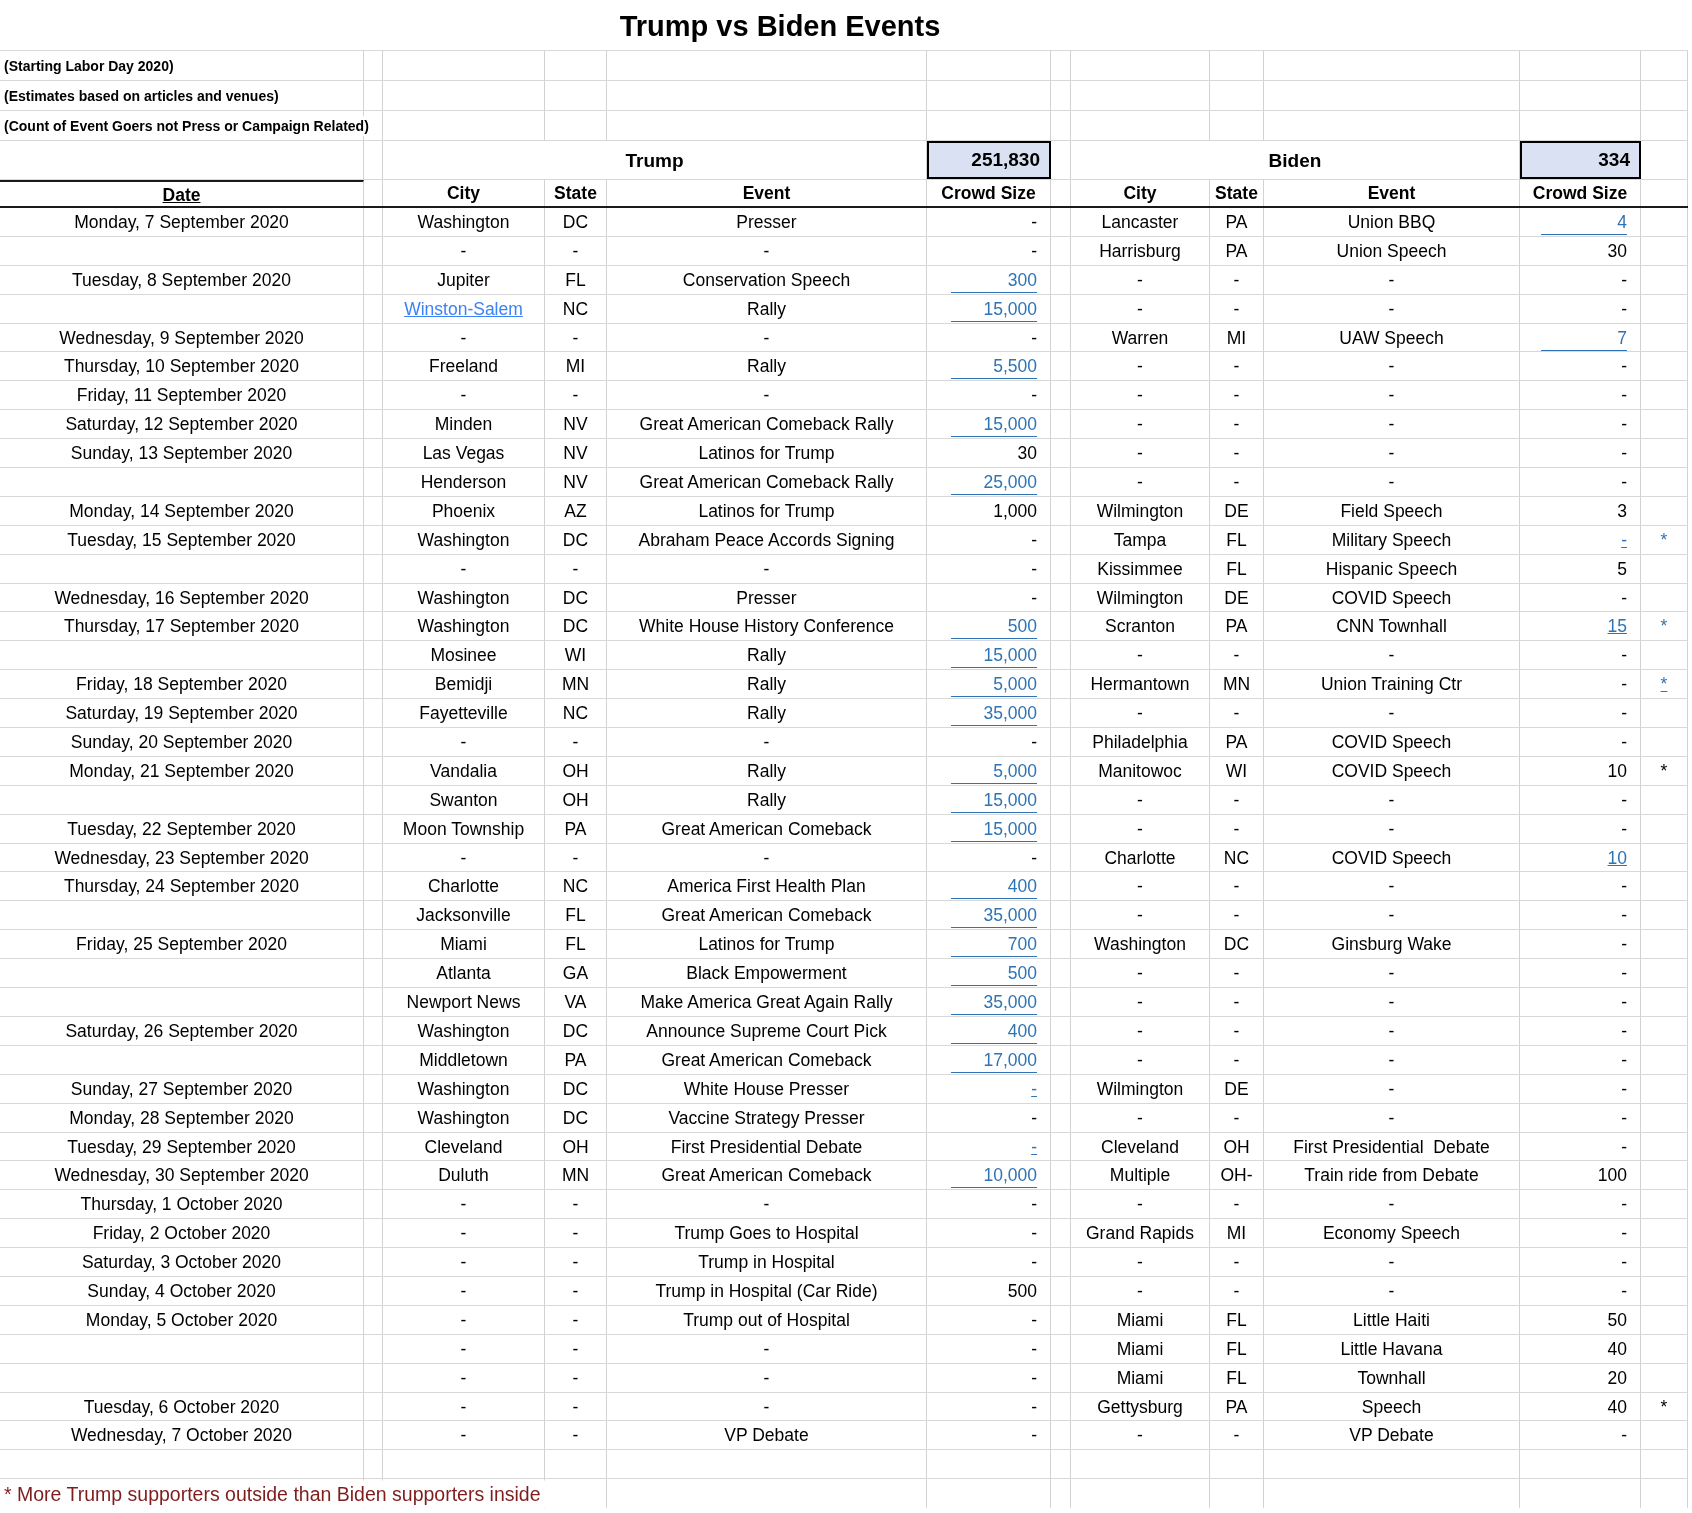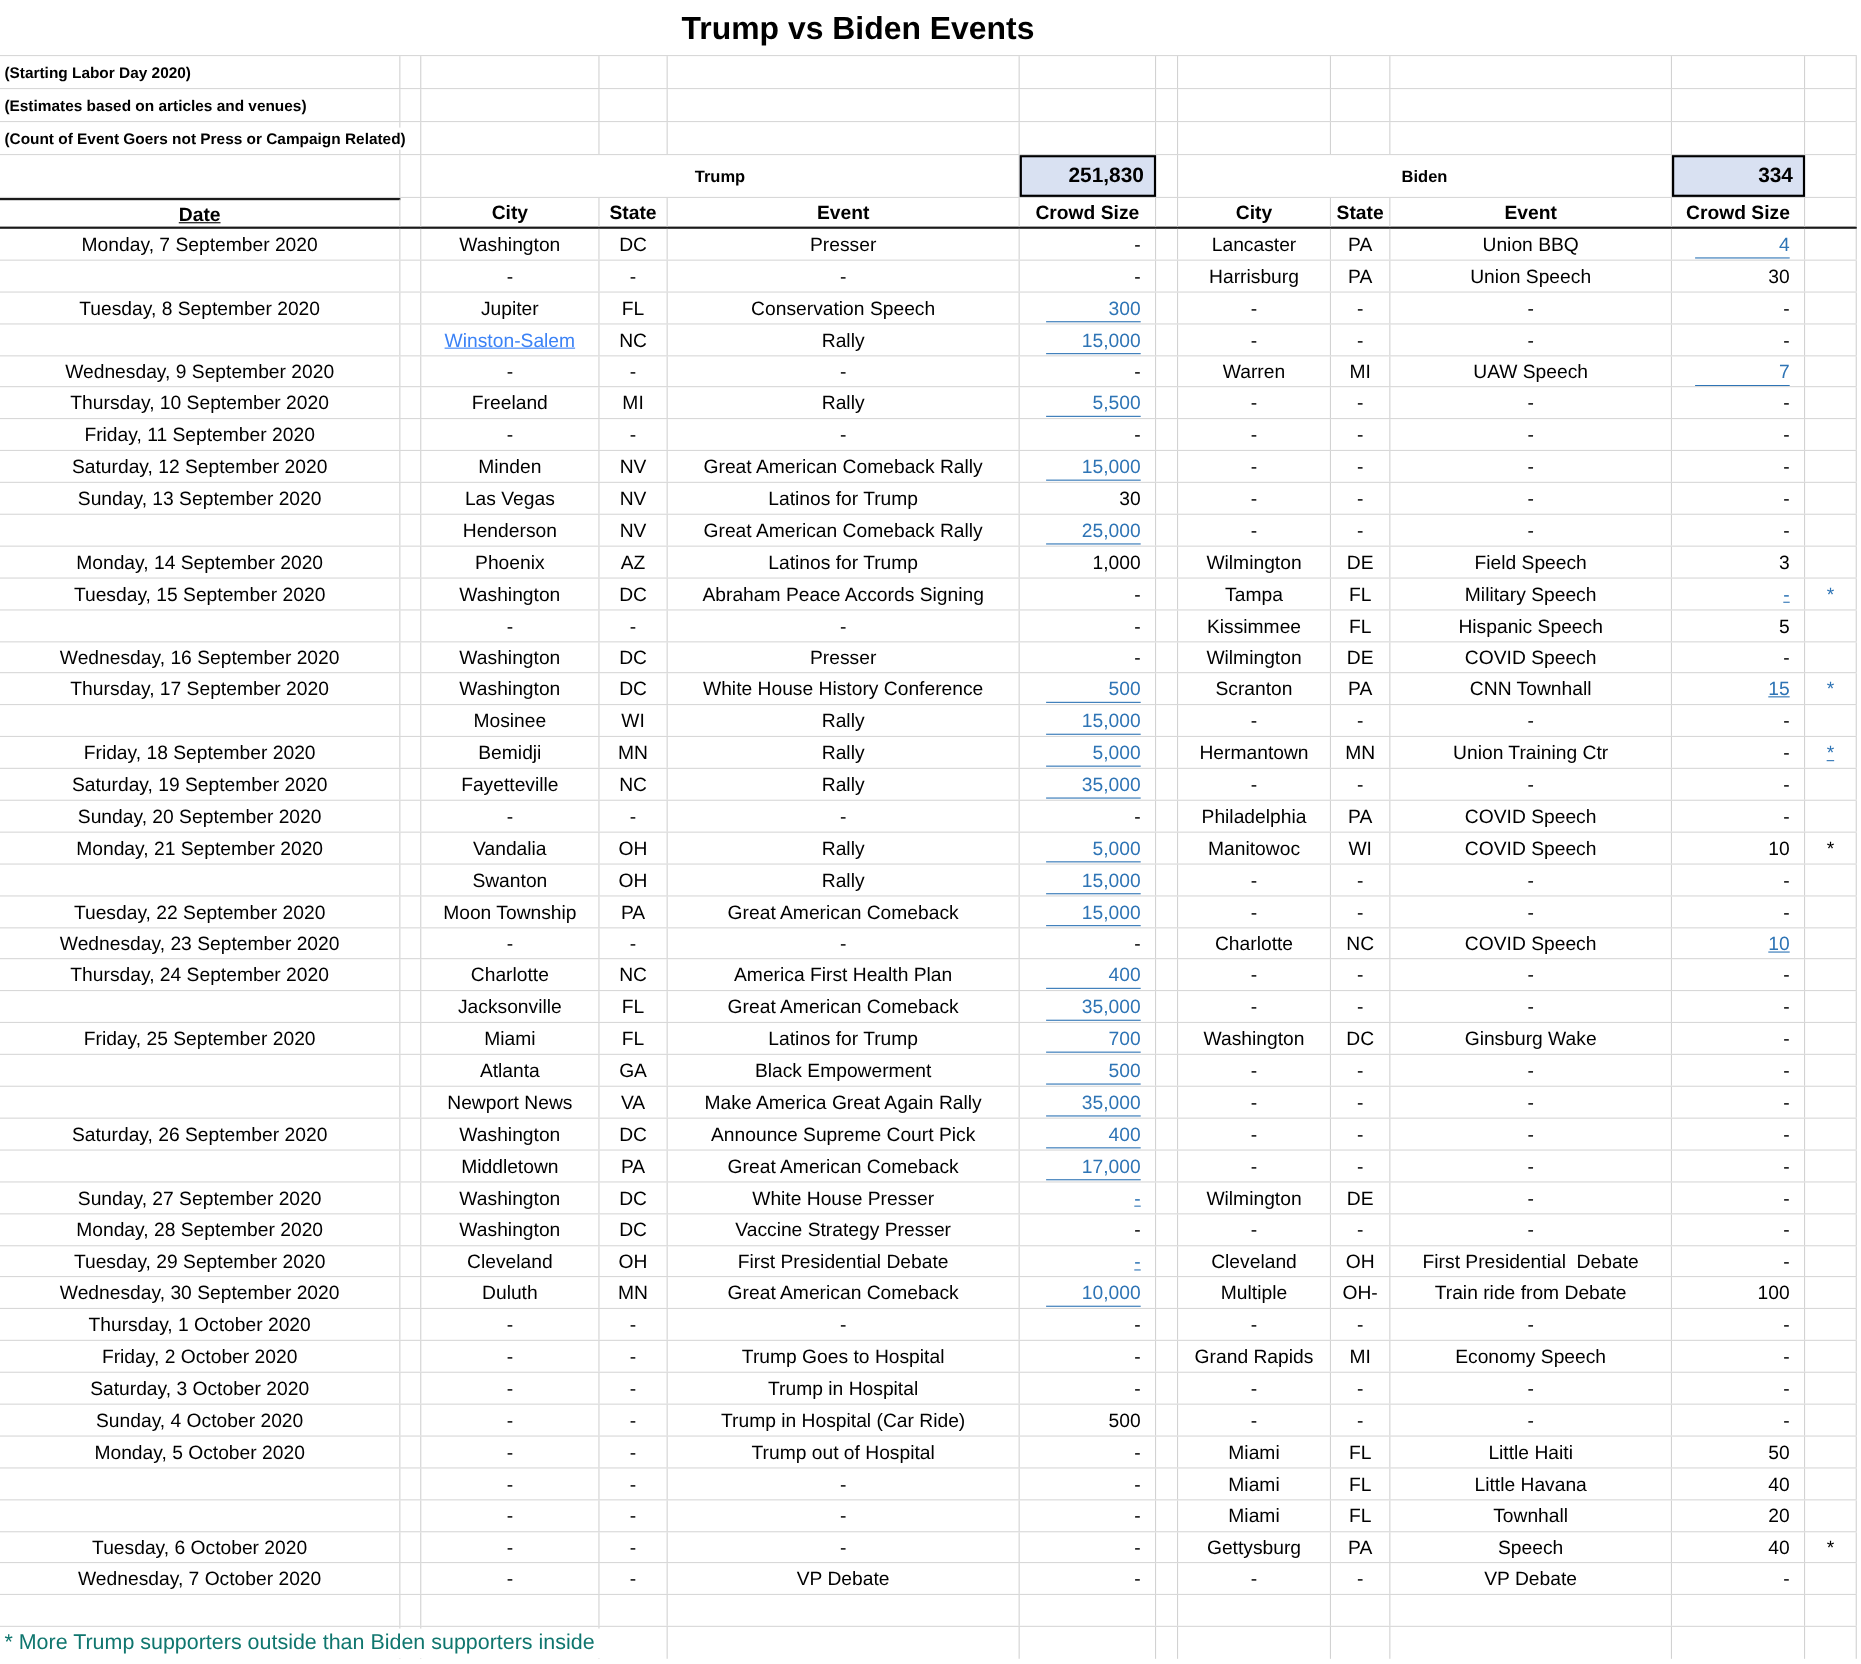--- a/index.html
+++ b/index.html
@@ -30,21 +30,21 @@
   .note-row .c, .empty-row .c, .footer-row .c { height: 100%; }
   .spill {
     position: absolute; left: 0; top: 50%; transform: translateY(-50%);
     background: #fff; padding: 2px 10px 2px 4px; white-space: nowrap;
     font-weight: bold; font-size: 14px;
   }
 
   
   .hdr1 { height: 39px; border-bottom: 1px solid #d8d8d8; }
   .hdr1 .c { line-height: 39px; }
-  .seclabel { text-align: center; font-size: 15px; font-weight: bold; }
+  .seclabel { text-align: center; font-size: 19px; font-weight: bold; }
   .totalbox {
     border: 2.5px solid #000; background: #D9E1F2;
     text-align: right; padding-right: 9px;
     font-size: 19px; font-weight: bold; line-height: 33px;
   }
 
   
   .hdr2 { height: 28px; border-bottom: 2.5px solid #1a1a1a; font-weight: bold; font-size: 17.5px; }
   .hdr2 .c { line-height: 26px; text-align: center; }
   .hdr2 .date-h { border-top: 2.5px solid #1a1a1a; text-decoration: underline; }
@@ -64,21 +64,21 @@
   .shortlink { color: #2E74B5; text-decoration: underline; }
   .citylink  { color: #3b82f6; text-decoration: underline; }
 
   .starc { text-align: center; font-size: 17.5px; }
   .star-b  { color: #2E74B5; }
   .star-bu { color: #2E74B5; text-decoration: underline; }
   .star-k  { color: #000; }
 
   .empty-row { height: 28.9px; border-bottom: 1px solid #d8d8d8; }
   .footer-row { position: relative; height: 28.9px; }
-  .footer-row .spill { font-weight: normal; font-size: 19.5px; color: #0f766e; }
+  .footer-row .spill { font-weight: normal; font-size: 19.5px; color: #7f1d1d; }
 </style>
 </head>
 <body>
 
 <div class="sheet">
 
   <div class="title-row">
     <div class="t">Trump vs Biden Events</div>
   </div>
 

